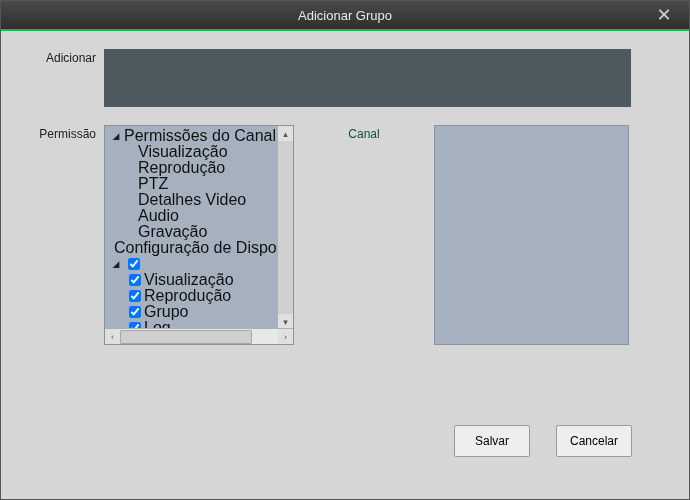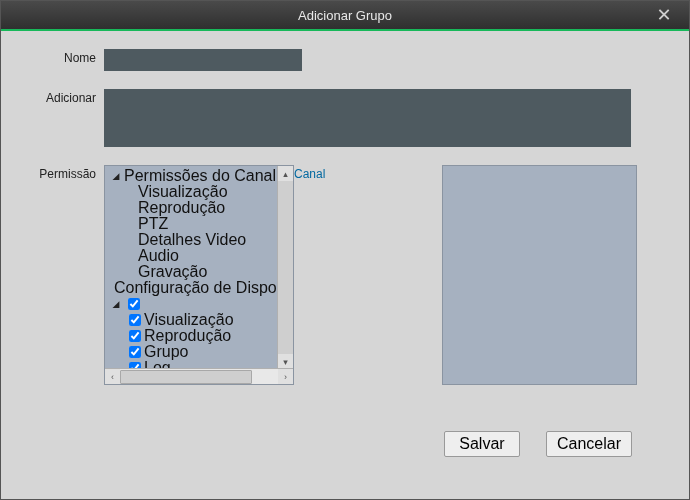--- a/index.html
+++ b/index.html
@@ -188,68 +188,63 @@
     left: 0;
     top: 1px;
     height: 12px;
     width: 130px;
     background: #cfcfcf;
     border: 1px solid #a8a8a8;
     border-radius: 1px;
   }
   .canal-label {
     width: 140px;
-    text-align: left;
-    padding-right: 8px;
+    text-align: center;
     padding-top: 2px;
-    color: #0369a1;
+    color: #14532d;
   }
   .canal-list {
     width: 195px;
     height: 220px;
     background: #a6b1c0;
     border: 1px solid #8a94a1;
     box-sizing: border-box;
   }
   .button-row {
     position: absolute;
     right: 57px;
     bottom: 42px;
     display: flex;
     gap: 26px;
   }
   .btn {
     min-width: 76px;
-    height: 26px;
+    height: 32px;
     background: #eee;
     border: 1px solid #999;
     border-radius: 2px;
     cursor: pointer;
-    font-size: 16px;
+    font-size: 12px;
     padding: 0 10px;
   }
 </style>
 </head>
 <body>
 
 <div class="window">
   <div class="titlebar">
     <span>Adicionar Grupo</span>
     <div class="close">
       <span>✕</span>
     </div>
   </div>
   <div class="accentbar"></div>
 
   <div class="body">
 
-    <div class="form-row">
-      <div class="form-label">Nome</div>
-      <input class="nome-input" type="text" value="" style="">
-    </div>
 
     <div class="form-row">
       <div class="form-label">Adicionar</div>
       <textarea class="detalhes-input" value="" style=""></textarea>
     </div>
 
     <div class="form-row">
       <div class="form-label">Permissão</div>
 
       <div class="tree-container">

